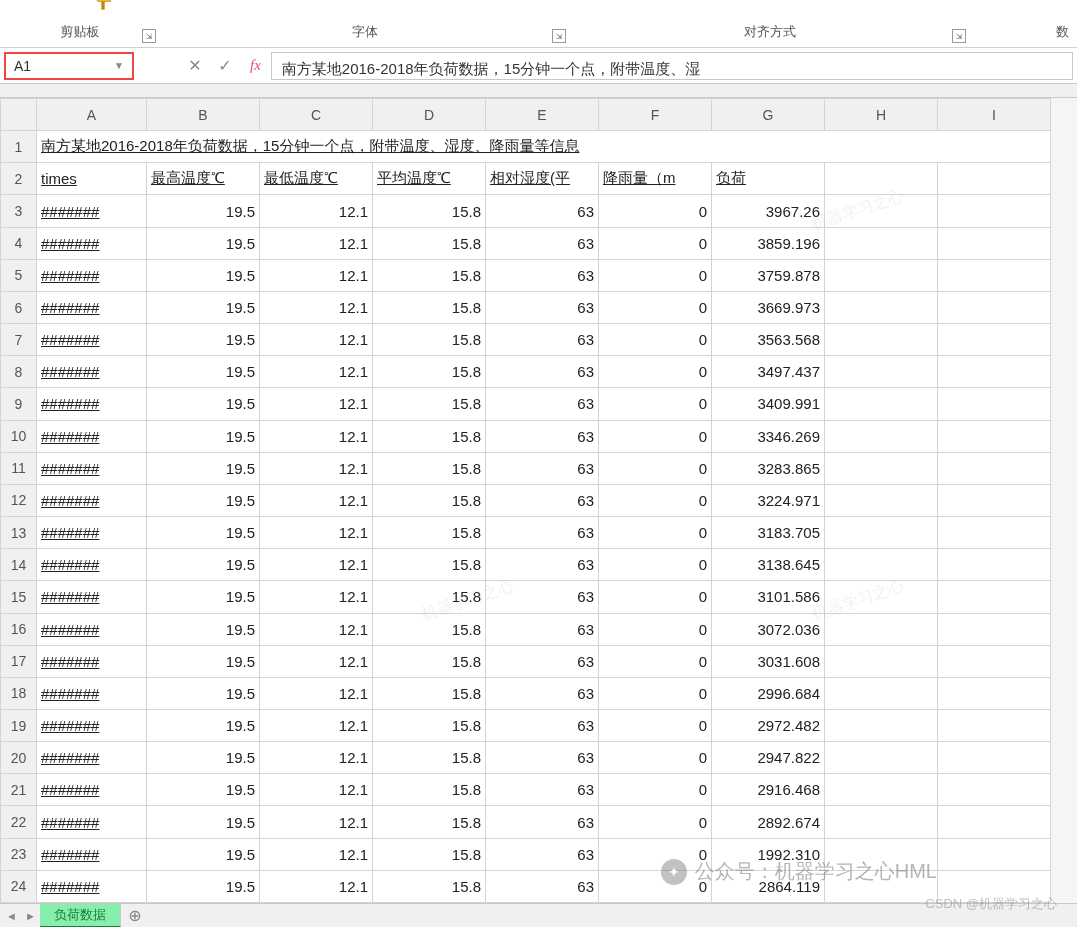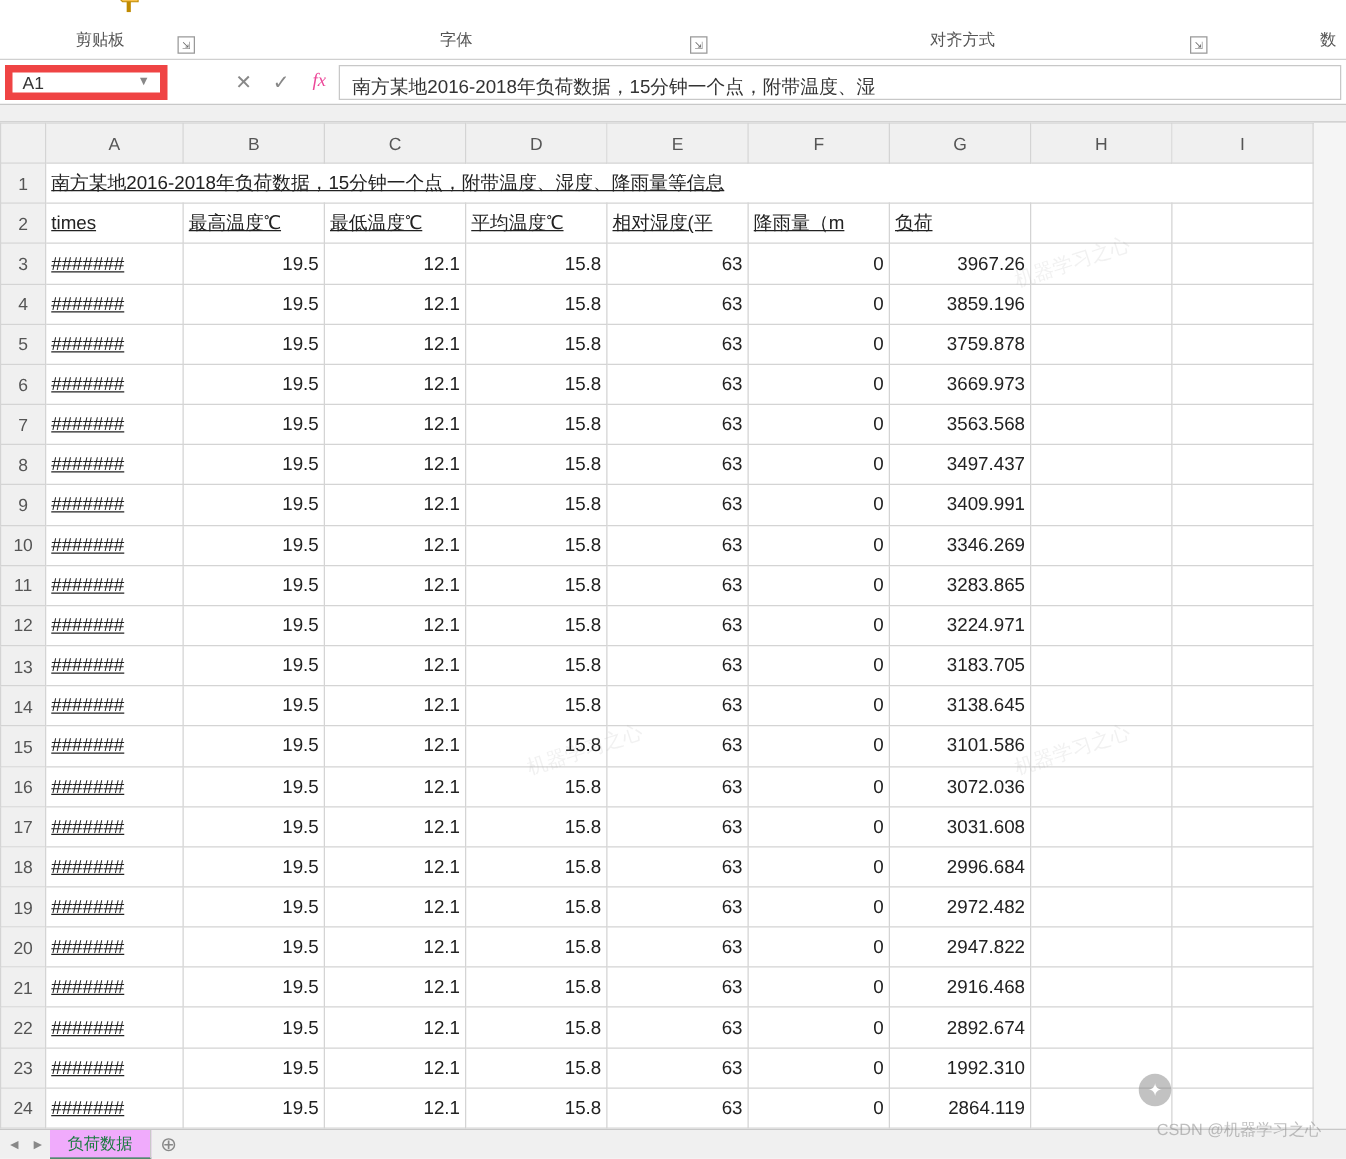--- a/index.html
+++ b/index.html
@@ -56,21 +56,21 @@
     .namebox-row {
       display: flex;
       align-items: center;
       height: 36px;
       background: #fff;
       border-bottom: 1px solid #c8c8c8;
     }
     .name-box {
       width: 130px;
       height: 28px;
-      border: 6px solid #ef4444;
+      border: 2px solid #ef4444;
       background: #fff;
       display: flex;
       align-items: center;
       padding: 0 8px;
       margin-left: 4px;
       margin-right: 6px;
       font-size: 14px;
       color: #333;
       justify-content: space-between;
     }
@@ -158,21 +158,21 @@
       color: #888;
       font-size: 11px;
     }
     .sheet-tab {
       padding: 0 14px;
       height: 24px;
       display: flex;
       align-items: center;
       font-size: 13px;
       border-right: 1px solid #c8c8c8;
-      background: #f0abfc;
+      background: #86efac;
       color: #1a7a3f;
       border-bottom: 2px solid #1a7a3f;
       cursor: pointer;
     }
     .add-sheet {
       width: 28px;
       height: 24px;
       display: flex;
       align-items: center;
       justify-content: center;
@@ -567,17 +567,18 @@
   <div class="sheet-tab">
     <span>负荷数据</span>
   </div>
   <div class="add-sheet">
     <span>⊕</span>
   </div>
 </div>
 
 <div class="watermark1">
   <span class="wc-icon">✦</span>
+  <span>公众号：机器学习之心HML</span>
 </div>
 <div class="watermark2">CSDN @机器学习之心</div>
 <div class="faint-wm" style="left:810px;top:200px">机器学习之心</div>
 <div class="faint-wm" style="left:420px;top:590px">机器学习之心</div>
 <div class="faint-wm" style="left:810px;top:590px">机器学习之心</div>
 
 </body></html>

